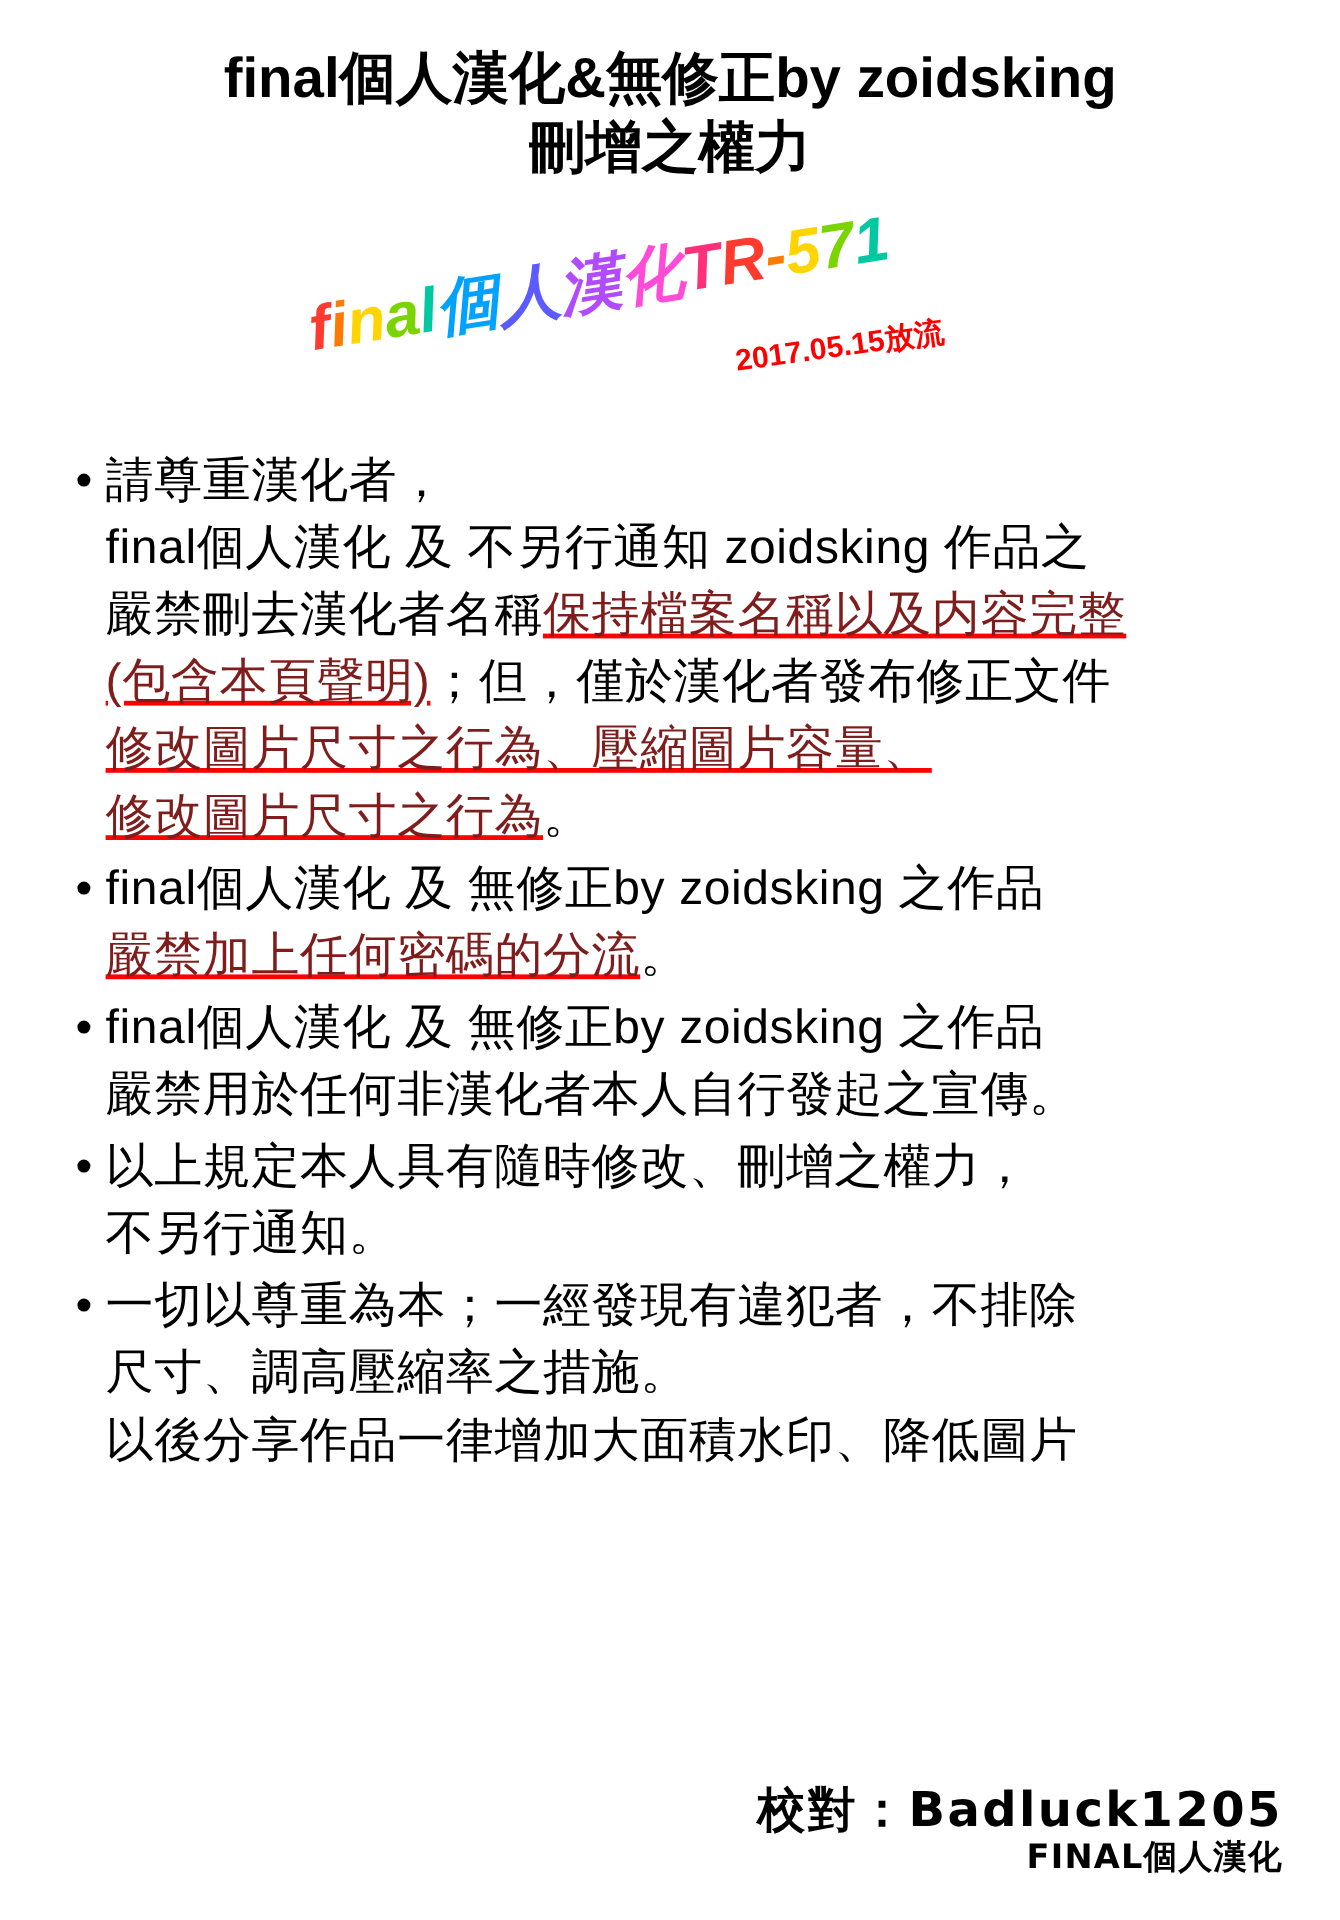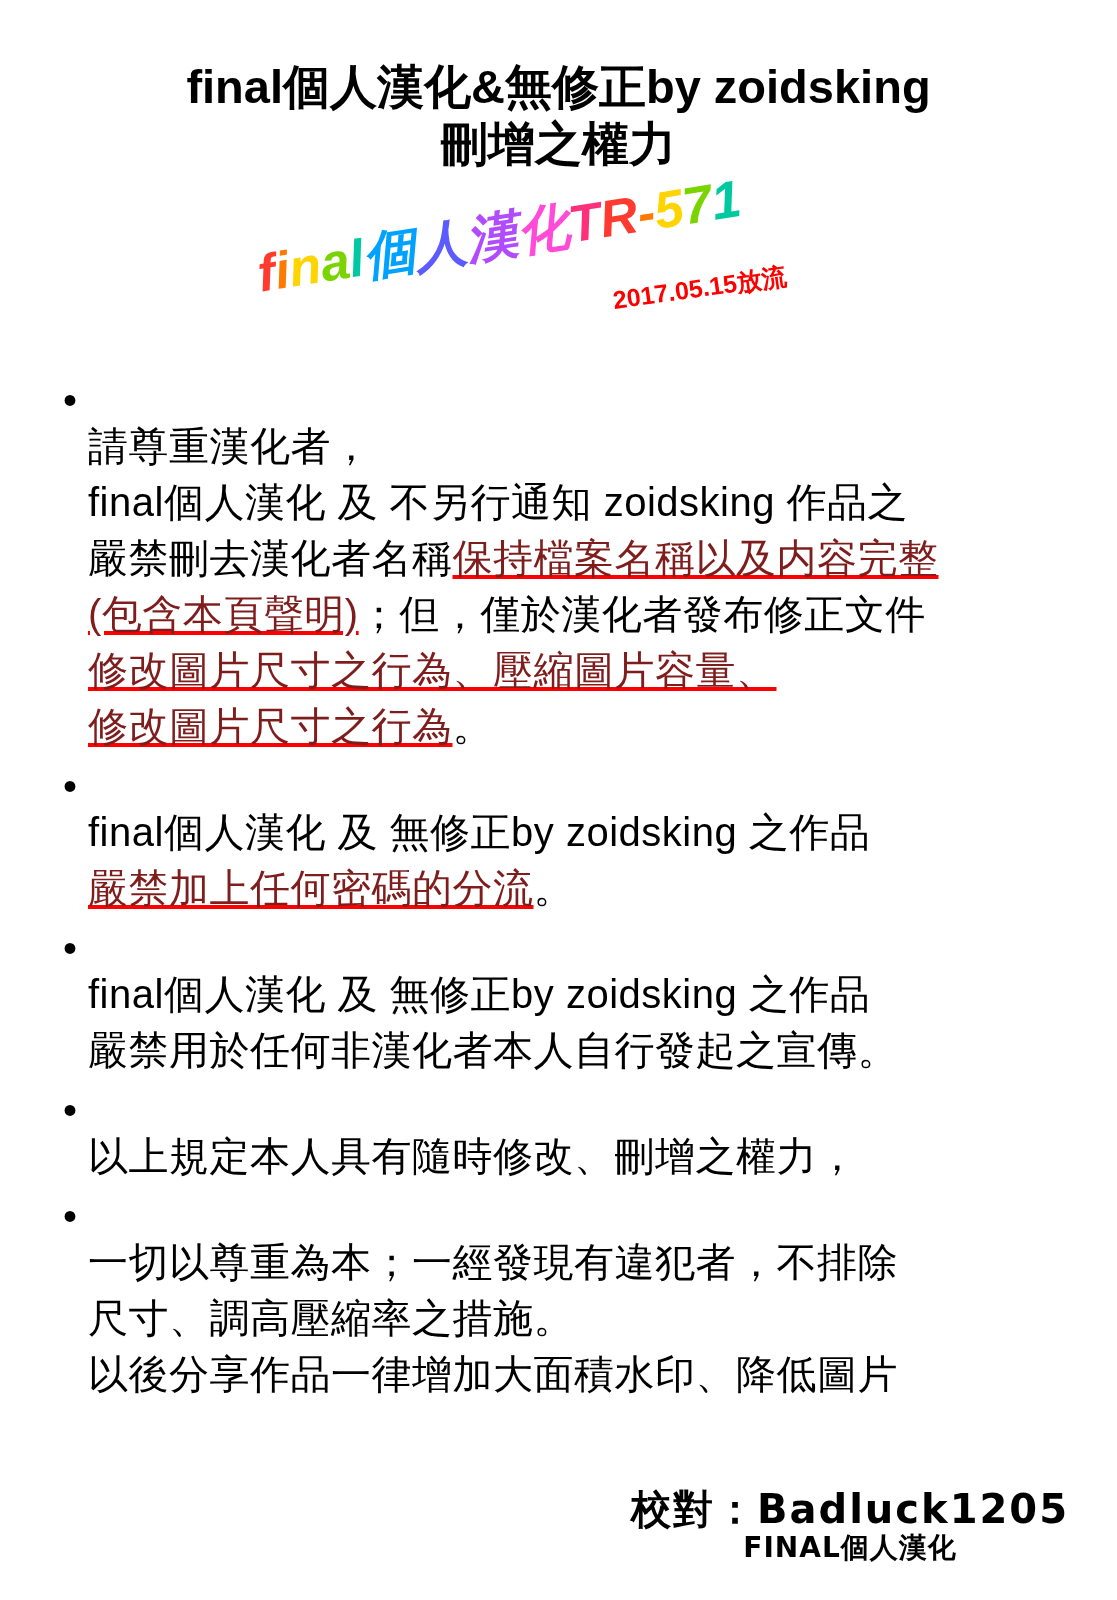--- a/index.html
+++ b/index.html
@@ -18,21 +18,21 @@
 
   .page {
     position: relative;
     width: 1117px;
     height: 1600px;
   }
 
   
   .title-block {
     text-align: center;
-    padding-top: 58px;
+    padding-top: 36px;
     line-height: 1.22;
   }
   .title-line {
     font-size: 47px;
     font-weight: bold;
     letter-spacing: 0px;
     color: #000;
   }
 
   
@@ -96,21 +96,20 @@
     width: 36px;
     flex: 0 0 36px;
     text-align: center;
     color: #000;
   }
   .rule-body {
     flex: 1 1 auto;
     font-size: 40px;
     line-height: 56px;
     letter-spacing: 0.5px;
-    margin-top: 46px;
   }
   .rule-body .ln { display: block; white-space: nowrap; }
 
   .red {
     color: #7f1d1d;
     text-decoration: underline;
     text-decoration-color: #ff0000;
     text-underline-offset: 3px;
   }
 
@@ -122,21 +121,20 @@
     text-align: right;
     font-family: "DejaVu Sans", sans-serif;
     line-height: 1.15;
   }
   .sig-line {
     font-size: 40px;
     font-weight: bold;
     letter-spacing: 2px;
     color: #000;
     display: block;
-    text-align: center;
   }
   .sig-line.second {
     font-size: 28px;
     letter-spacing: 1px;
   }
 </style>
 </head>
 <body>
 
 <div class="page">
@@ -174,20 +172,21 @@
         <div class="bullet">•</div>
         <div class="rule-body">
           <span class="ln"><span>final個人漢化 及 無修正by zoidsking 之作品</span></span>
           <span class="ln"><span>嚴禁用於任何非漢化者本人自行發起之宣傳。</span></span>
         </div>
       </div>
       <div class="rule">
         <div class="bullet">•</div>
         <div class="rule-body">
           <span class="ln"><span>以上規定本人具有隨時修改、刪增之權力，</span></span>
+          <span class="ln"><span>不另行通知。</span></span>
         </div>
       </div>
       <div class="rule">
         <div class="bullet">•</div>
         <div class="rule-body">
           <span class="ln"><span>一切以尊重為本；一經發現有違犯者，不排除</span></span>
           <span class="ln"><span>尺寸、調高壓縮率之措施。</span></span>
           <span class="ln"><span>以後分享作品一律增加大面積水印、降低圖片</span></span>
         </div>
       </div>

